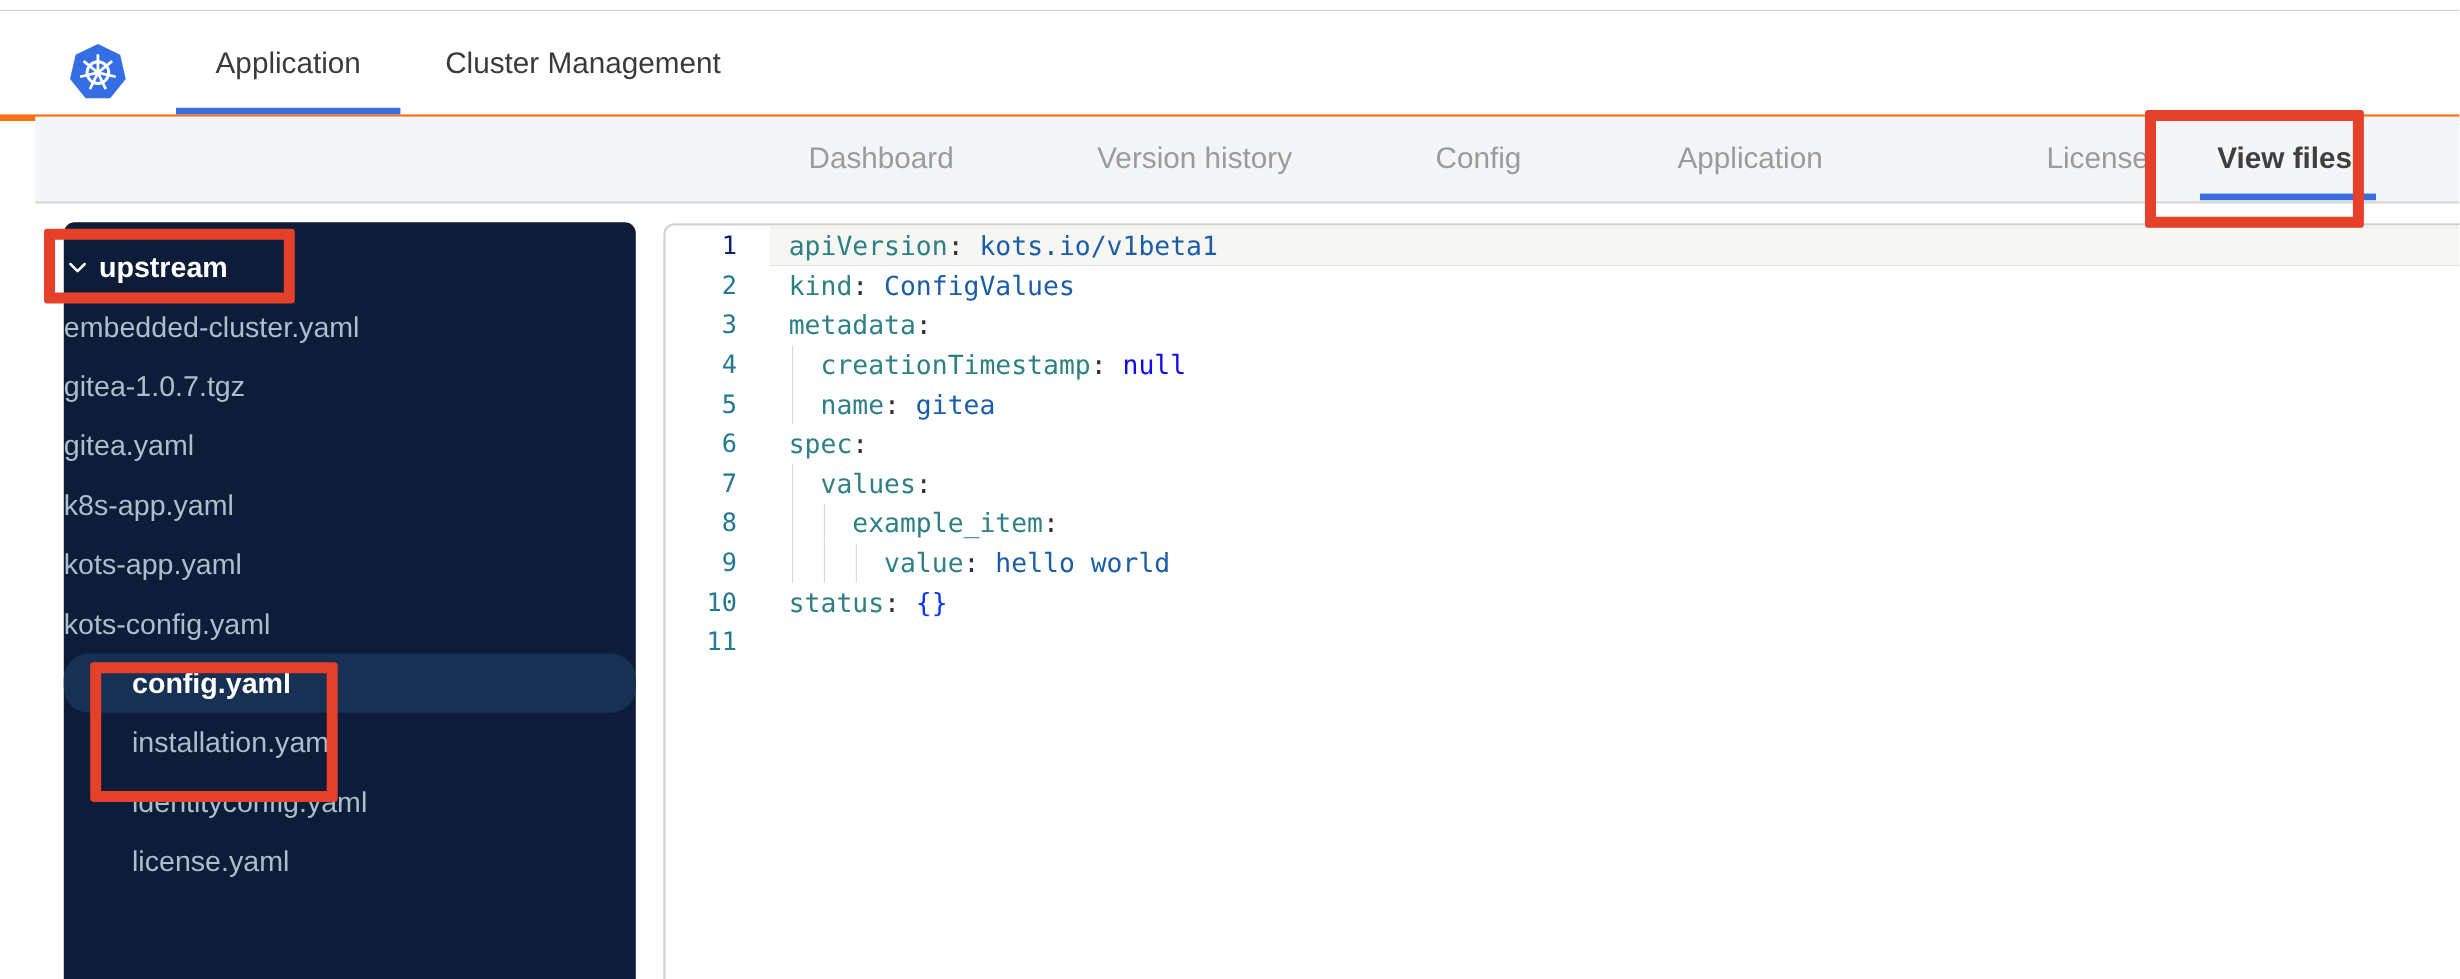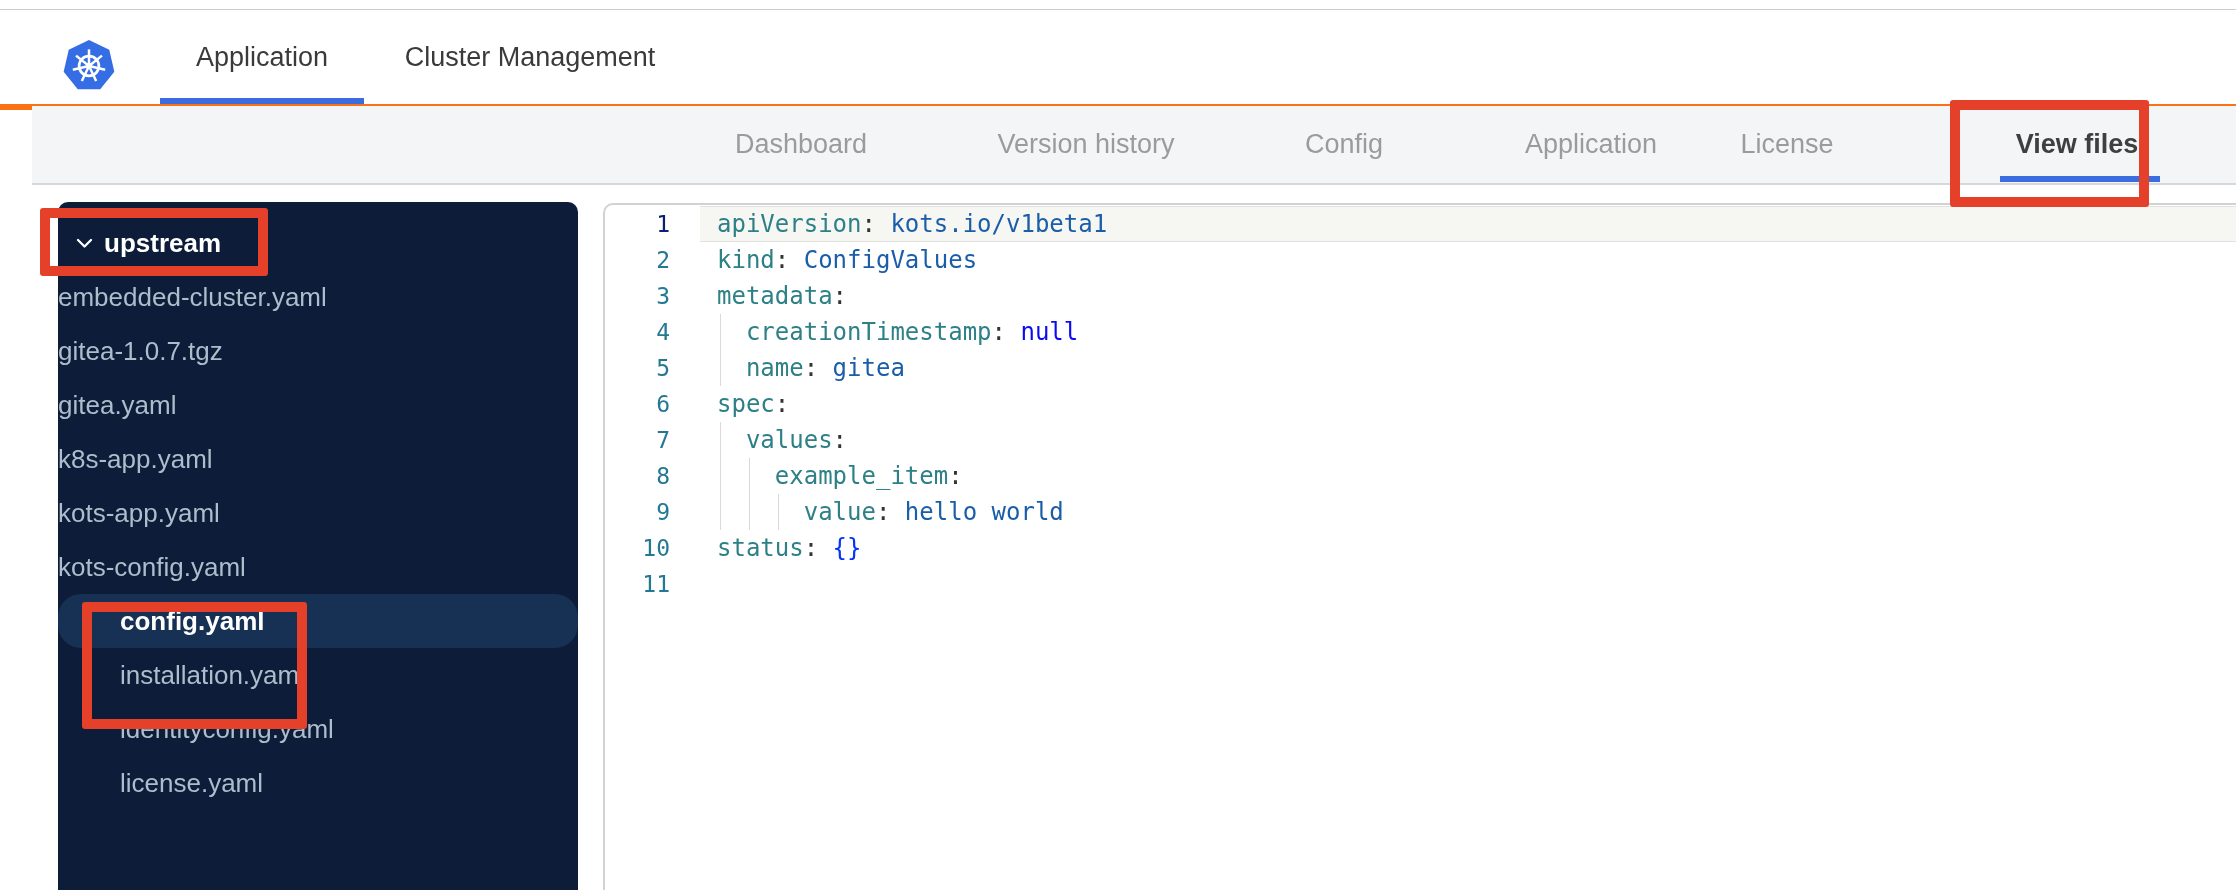--- a/index.html
+++ b/index.html
@@ -23,21 +23,21 @@
   .subnav-underline{position:absolute;left:1968px;top:70px;width:160px;height:6px;background:var(--accent-blue,#3b6ce0);}
   
   .filetree{position:absolute;left:58px;top:202px;width:520px;height:688px;box-sizing:border-box;
     background:var(--sidebar-bg,#0d1c38);border-radius:10px 10px 0 0;padding-top:14px;}
   .tree-row{position:relative;height:54px;display:flex;align-items:center;box-sizing:border-box;
     font-size:26px;color:var(--sidebar-file,#aebdcb);cursor:pointer;}
   .tree-row.folder{color:#ffffff;font-weight:700;}
   .tree-row.selected{background:var(--sidebar-selected,#173155);color:#ffffff;font-weight:700;border-radius:23px;}
   .tree-row.group-gap{margin-top:14px;}
   .tree-row .chev{display:inline-flex;margin-right:11px;flex:none;}
-  .d0f{padding-left:18px;}   
+  .d0f{padding-left:4px;}   
   .d0 {}   
   .d1f{padding-left:38px;}   
   .d1 {padding-left:62px;}   
   
   .editor{position:absolute;left:603px;top:203px;width:1653px;height:707px;box-sizing:border-box;
     background:#fff;border:2px solid #d2d2d2;border-radius:10px;overflow:hidden;padding-top:1px;}
   .code-row{display:flex;height:36px;line-height:36px;font-family:"DejaVu Sans Mono",monospace;font-size:24px;}
   .gutter{flex:none;width:95px;box-sizing:border-box;text-align:right;padding-right:30px;
     color:var(--line-number,#237893);font-size:23px;}
   .code{position:relative;flex:1;padding-left:17px;white-space:pre;color:#333;}
@@ -85,21 +85,21 @@
       <div id="top-tabs"></div>
     <div class="top-underline"></div>
   </header>
 
   <nav class="subnav">
     <div id="subnav-items">
         <div class="subnav-item" style="left: 769px;">Dashboard</div>
         <div class="subnav-item" style="left: 1054px;">Version history</div>
         <div class="subnav-item" style="left: 1312px;">Config</div>
         <div class="subnav-item" style="left: 1559px;">Application</div>
-        <div class="subnav-item" style="left: 1755px;">License</div>
+        <div class="subnav-item" style="left: 1875px;">License</div>
         <div class="subnav-item active" style="left: 2045px; font-weight: bold;">View files</div>
       </div>
     <div class="subnav-underline"></div>
   </nav>
 
   <aside class="filetree" id="filetree">
       <div class="tree-row d0f folder">
         <span class="chev">
           <svg width="17" height="11" viewBox="0 0 17 11">
             <path d="M2 2 L8.5 8.5 L15 2" fill="none" stroke="currentColor" stroke-width="2.3" stroke-linecap="round" stroke-linejoin="round"></path>

